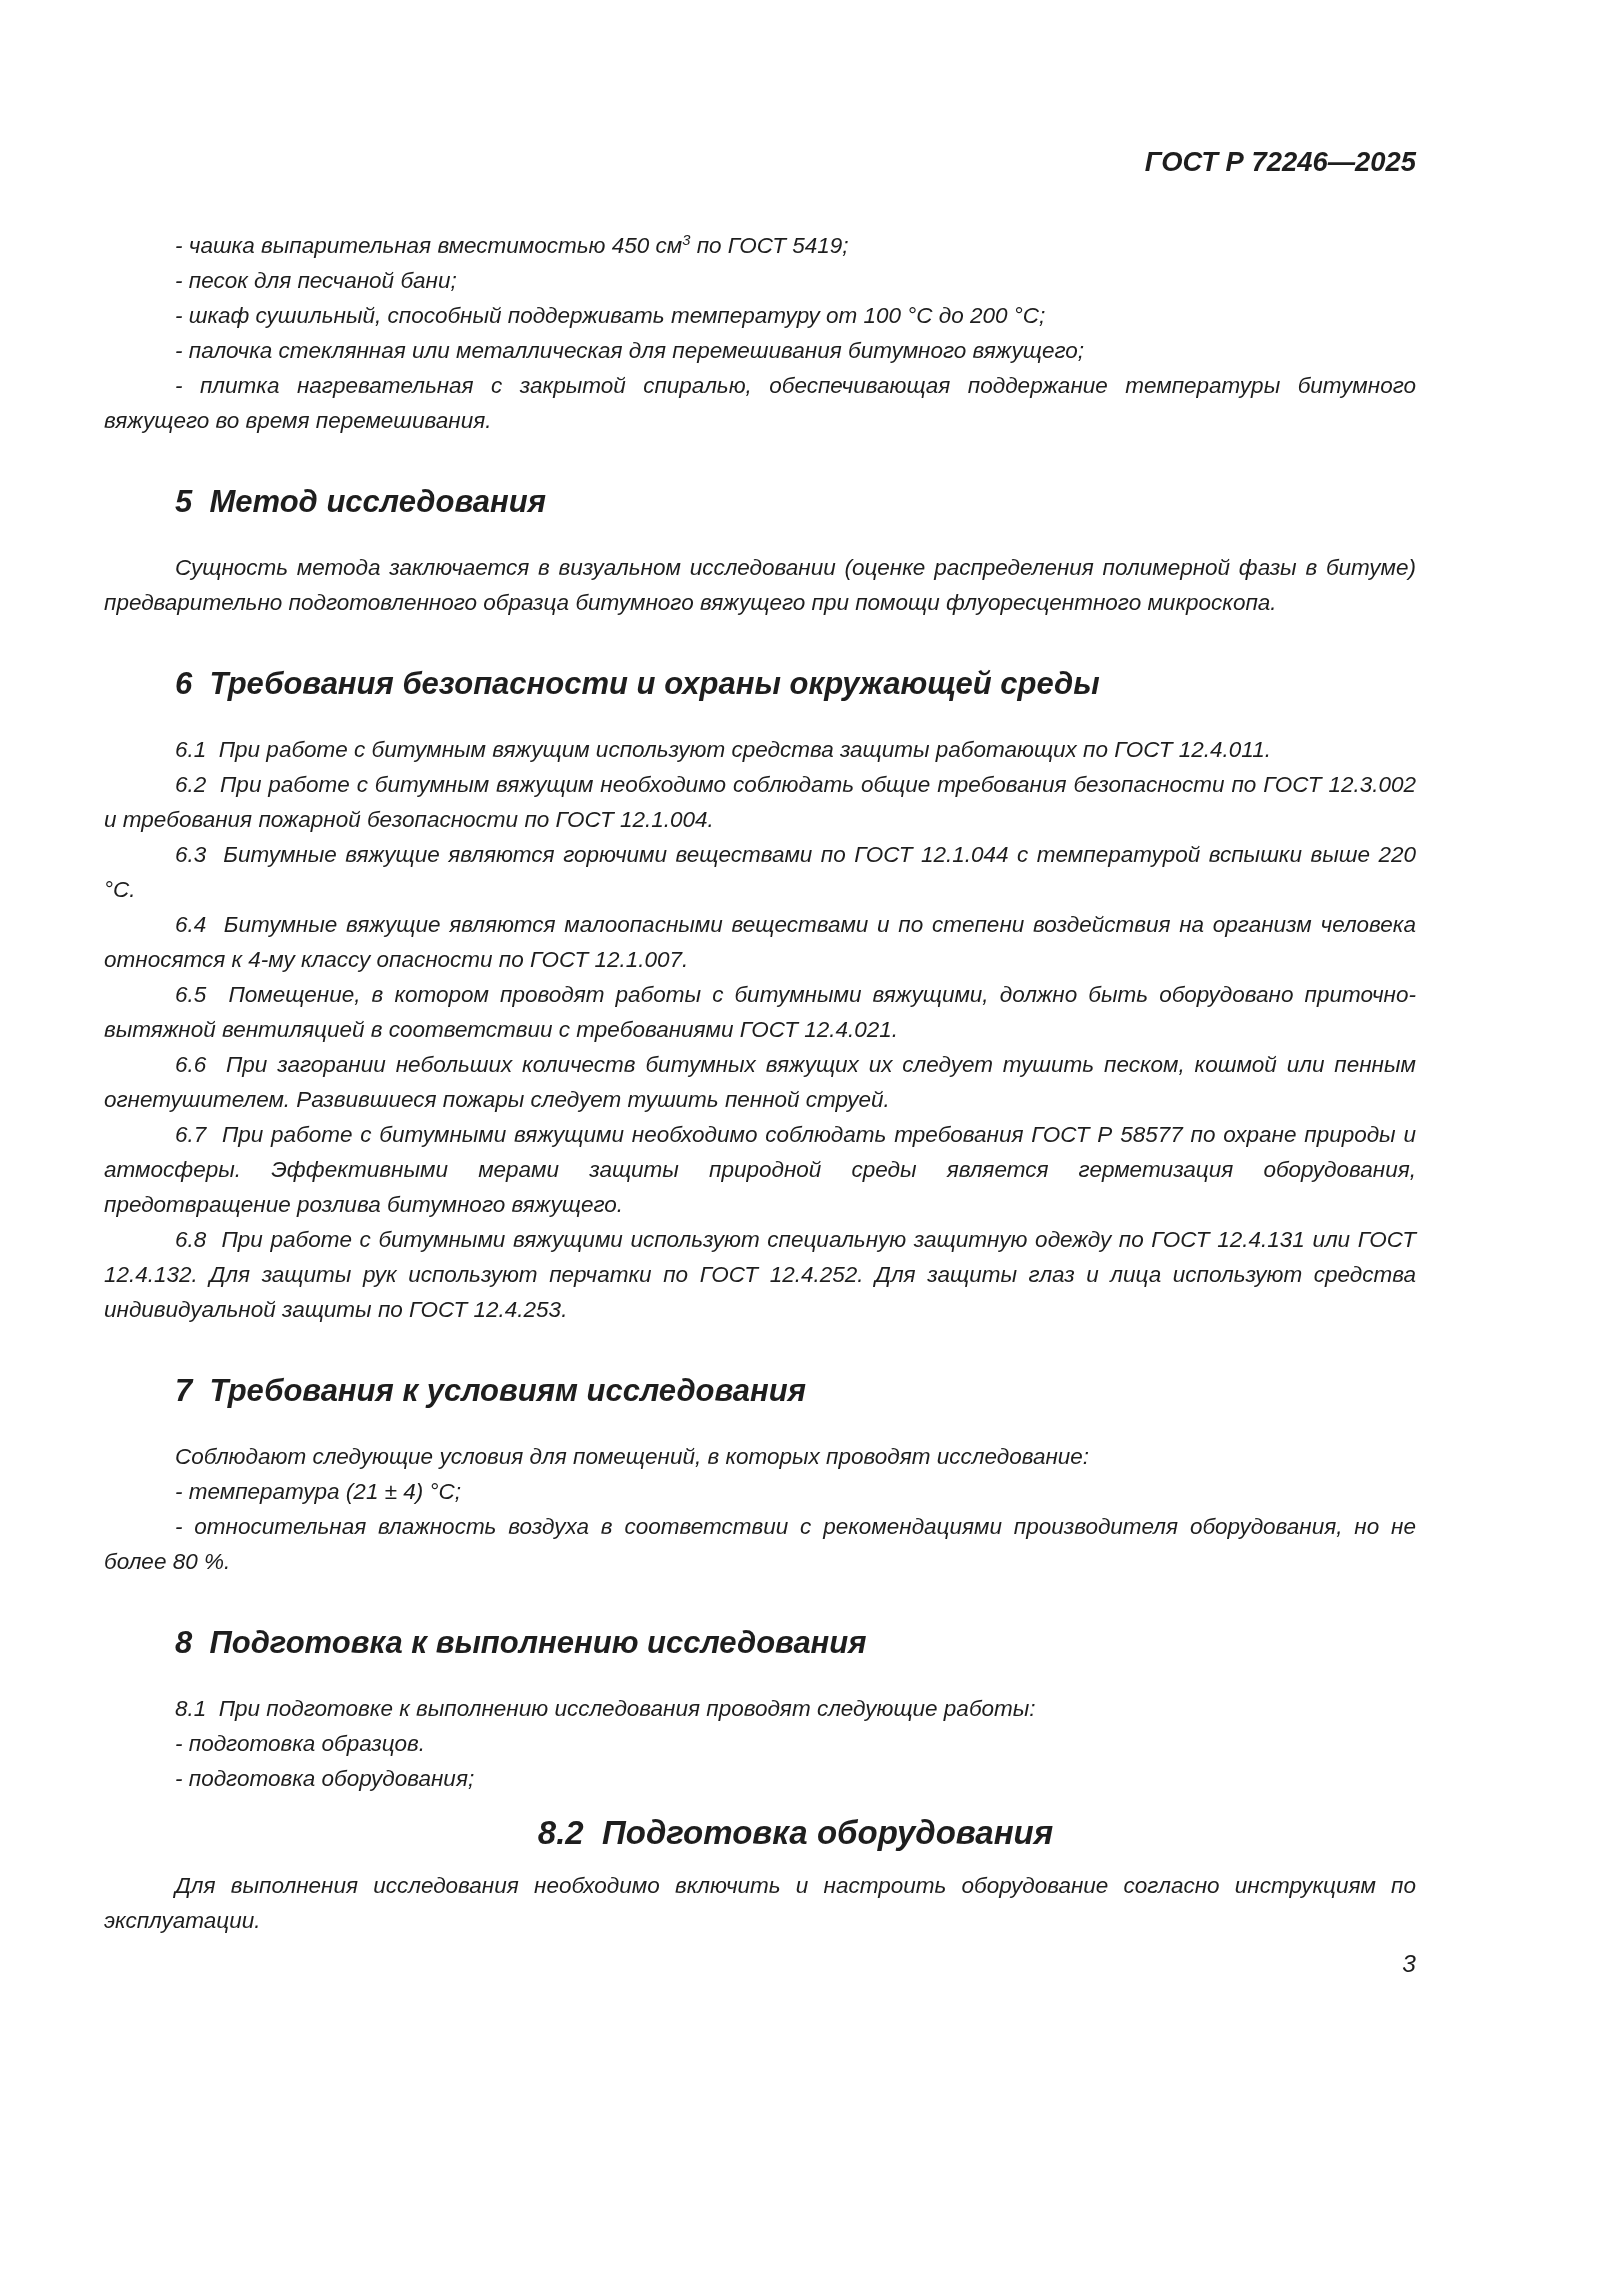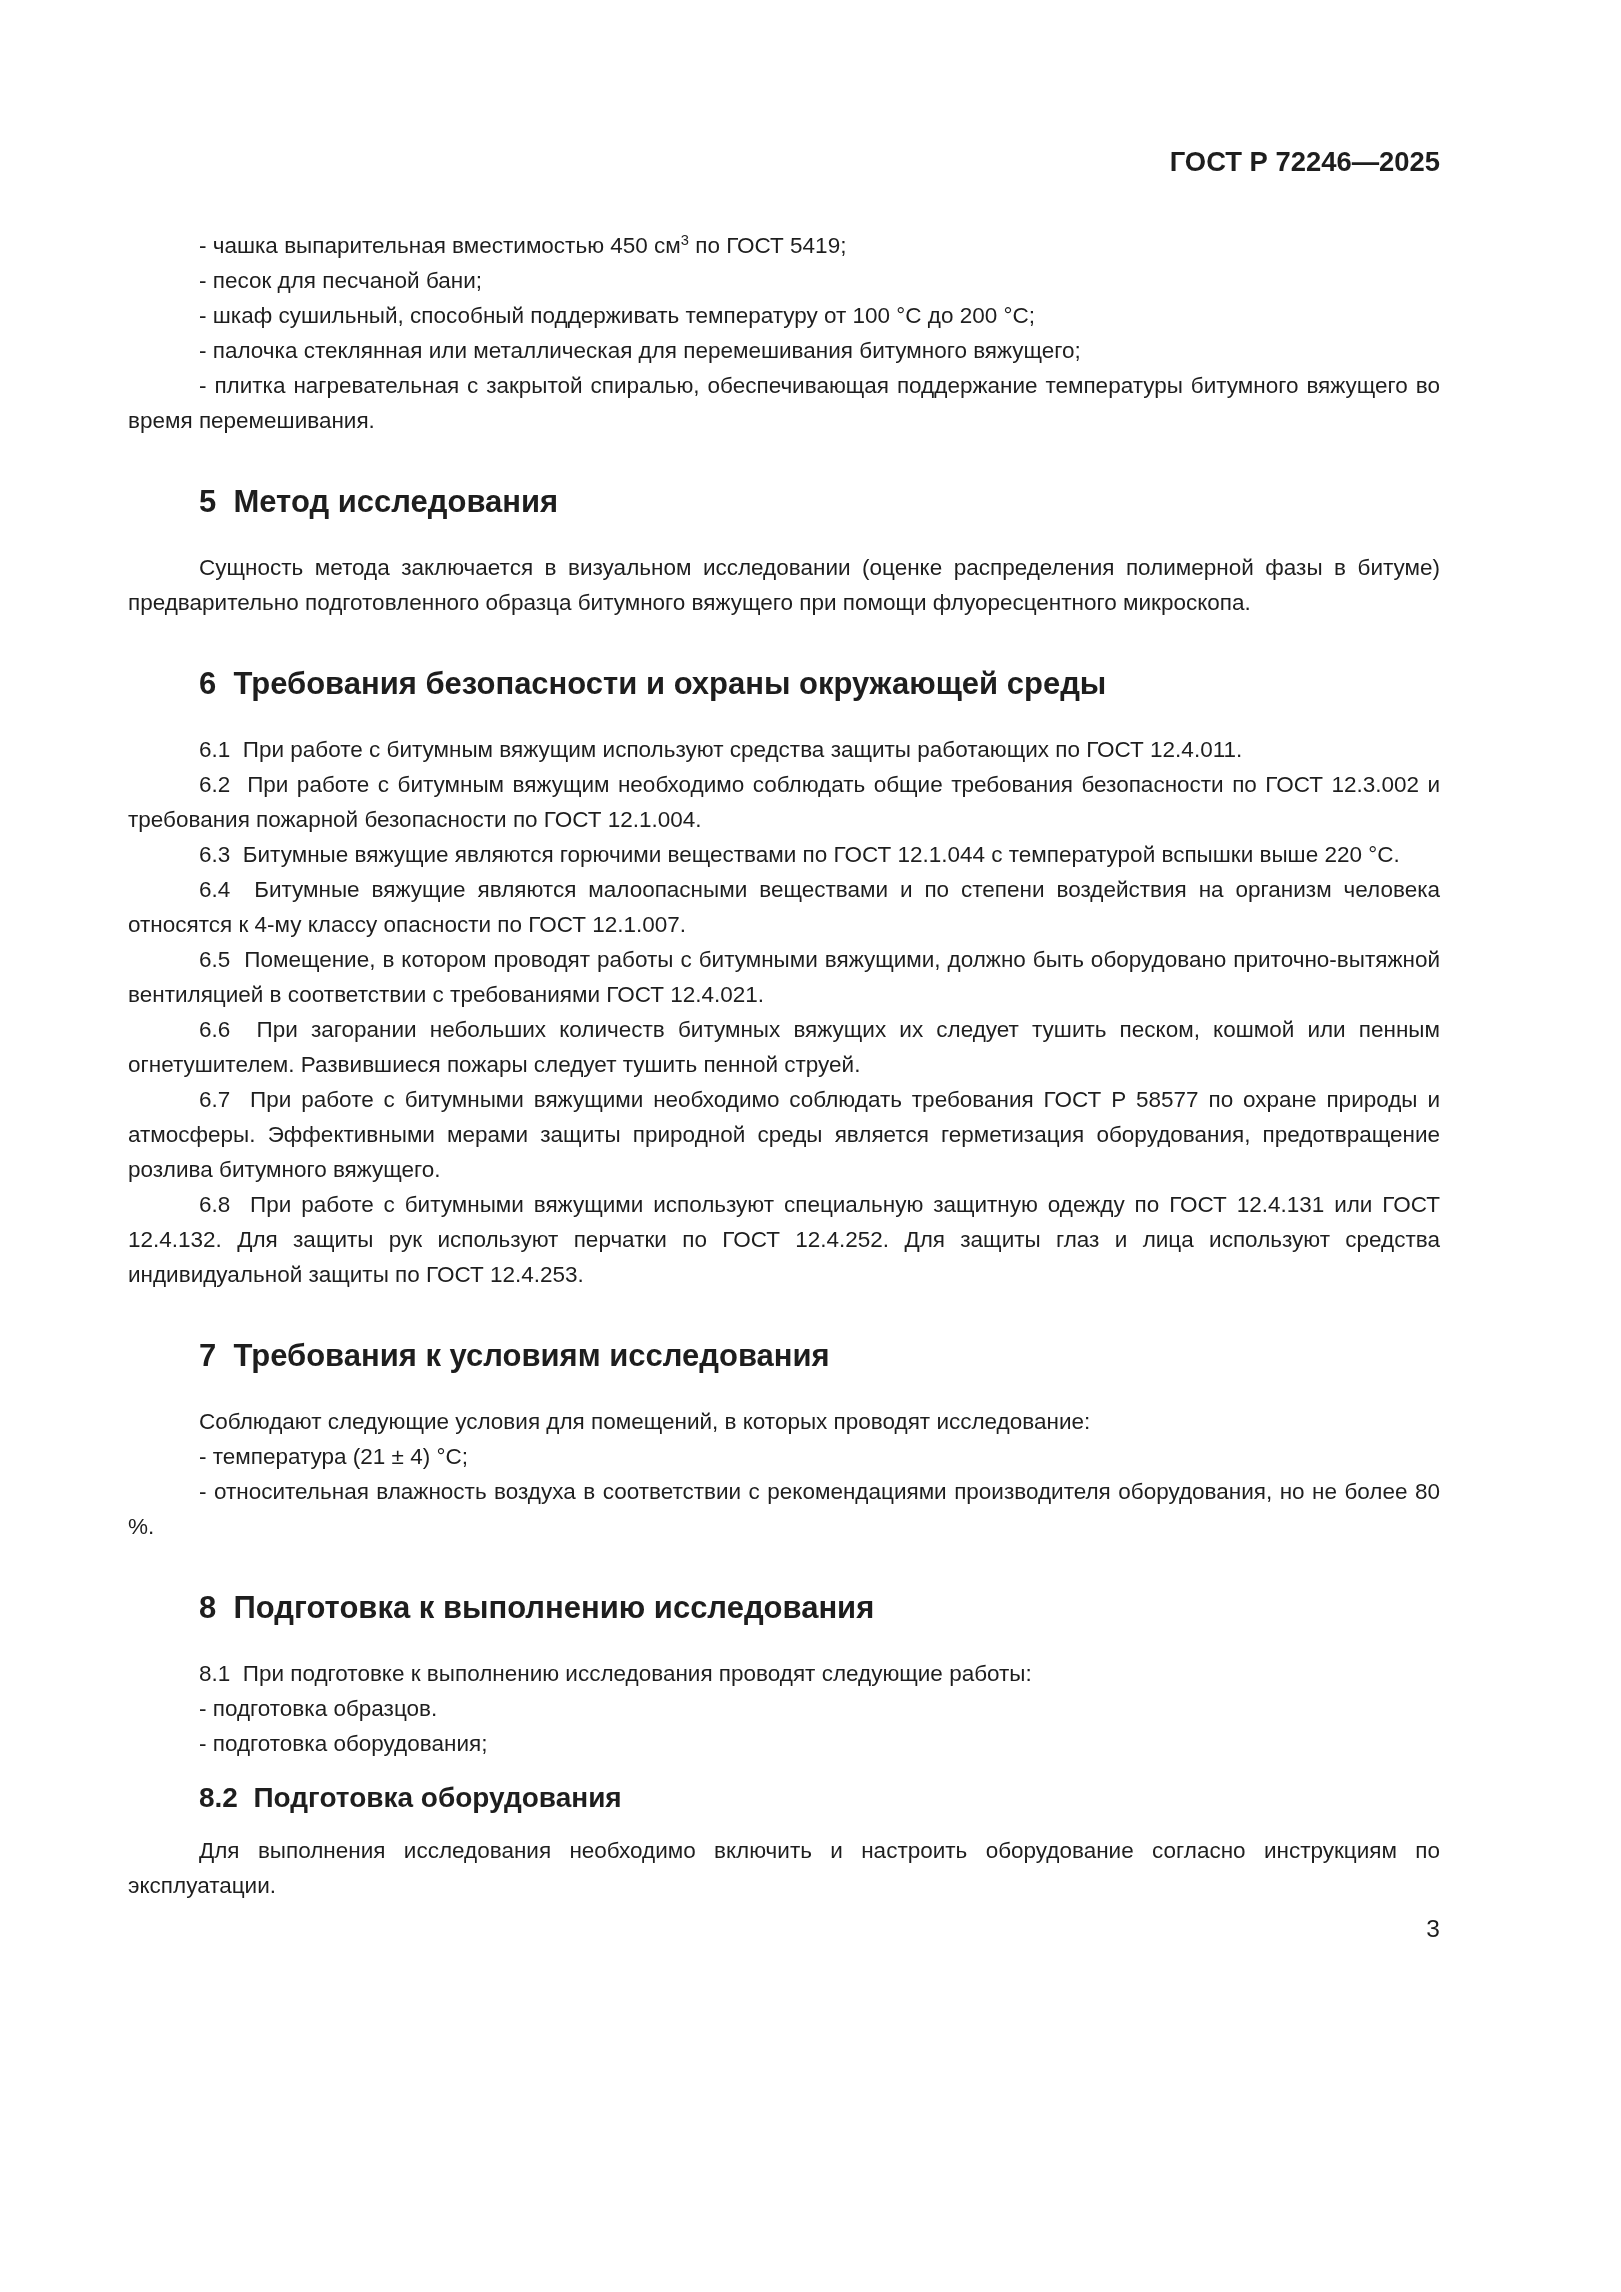--- a/index.html
+++ b/index.html
@@ -7,22 +7,23 @@
     position:relative;
     width:1621px; height:2293px;
     margin:0 auto;
     background:#ffffff;
     font-family:"Liberation Sans", sans-serif;
     color:#1e1e1e;
     overflow:hidden;
   }
   .textblock {
     position:absolute;
-    left:128px; top:145px;
+    left:104px; top:145px;
     width:1312px;
+    font-style:italic;
   }
   .hdr {
     text-align:right;
     font-weight:bold;
     font-size:27.4px;
     line-height:33px;
     margin:0 0 50px 0;
   }
   p.b {
     margin:0;
@@ -34,25 +35,25 @@
   h2.h {
     margin:44px 0 29px 0;
     font-size:31px;
     line-height:39px;
     font-weight:bold;
     text-indent:71px;
     text-align:left;
   }
   h3.sh {
     margin:18.6px 0 18.6px 0;
-    font-size:28px;
+    font-size:33px;
     line-height:35px;
     font-weight:bold;
     text-indent:71px;
-    text-align:left;
+    text-align:center;
   }
   .sup {
     font-size:14.7px;
     line-height:0;
     vertical-align:super;
   }
   .pageno {
     margin-top:7.8px;
     font-size:24.5px;
     line-height:35px;

